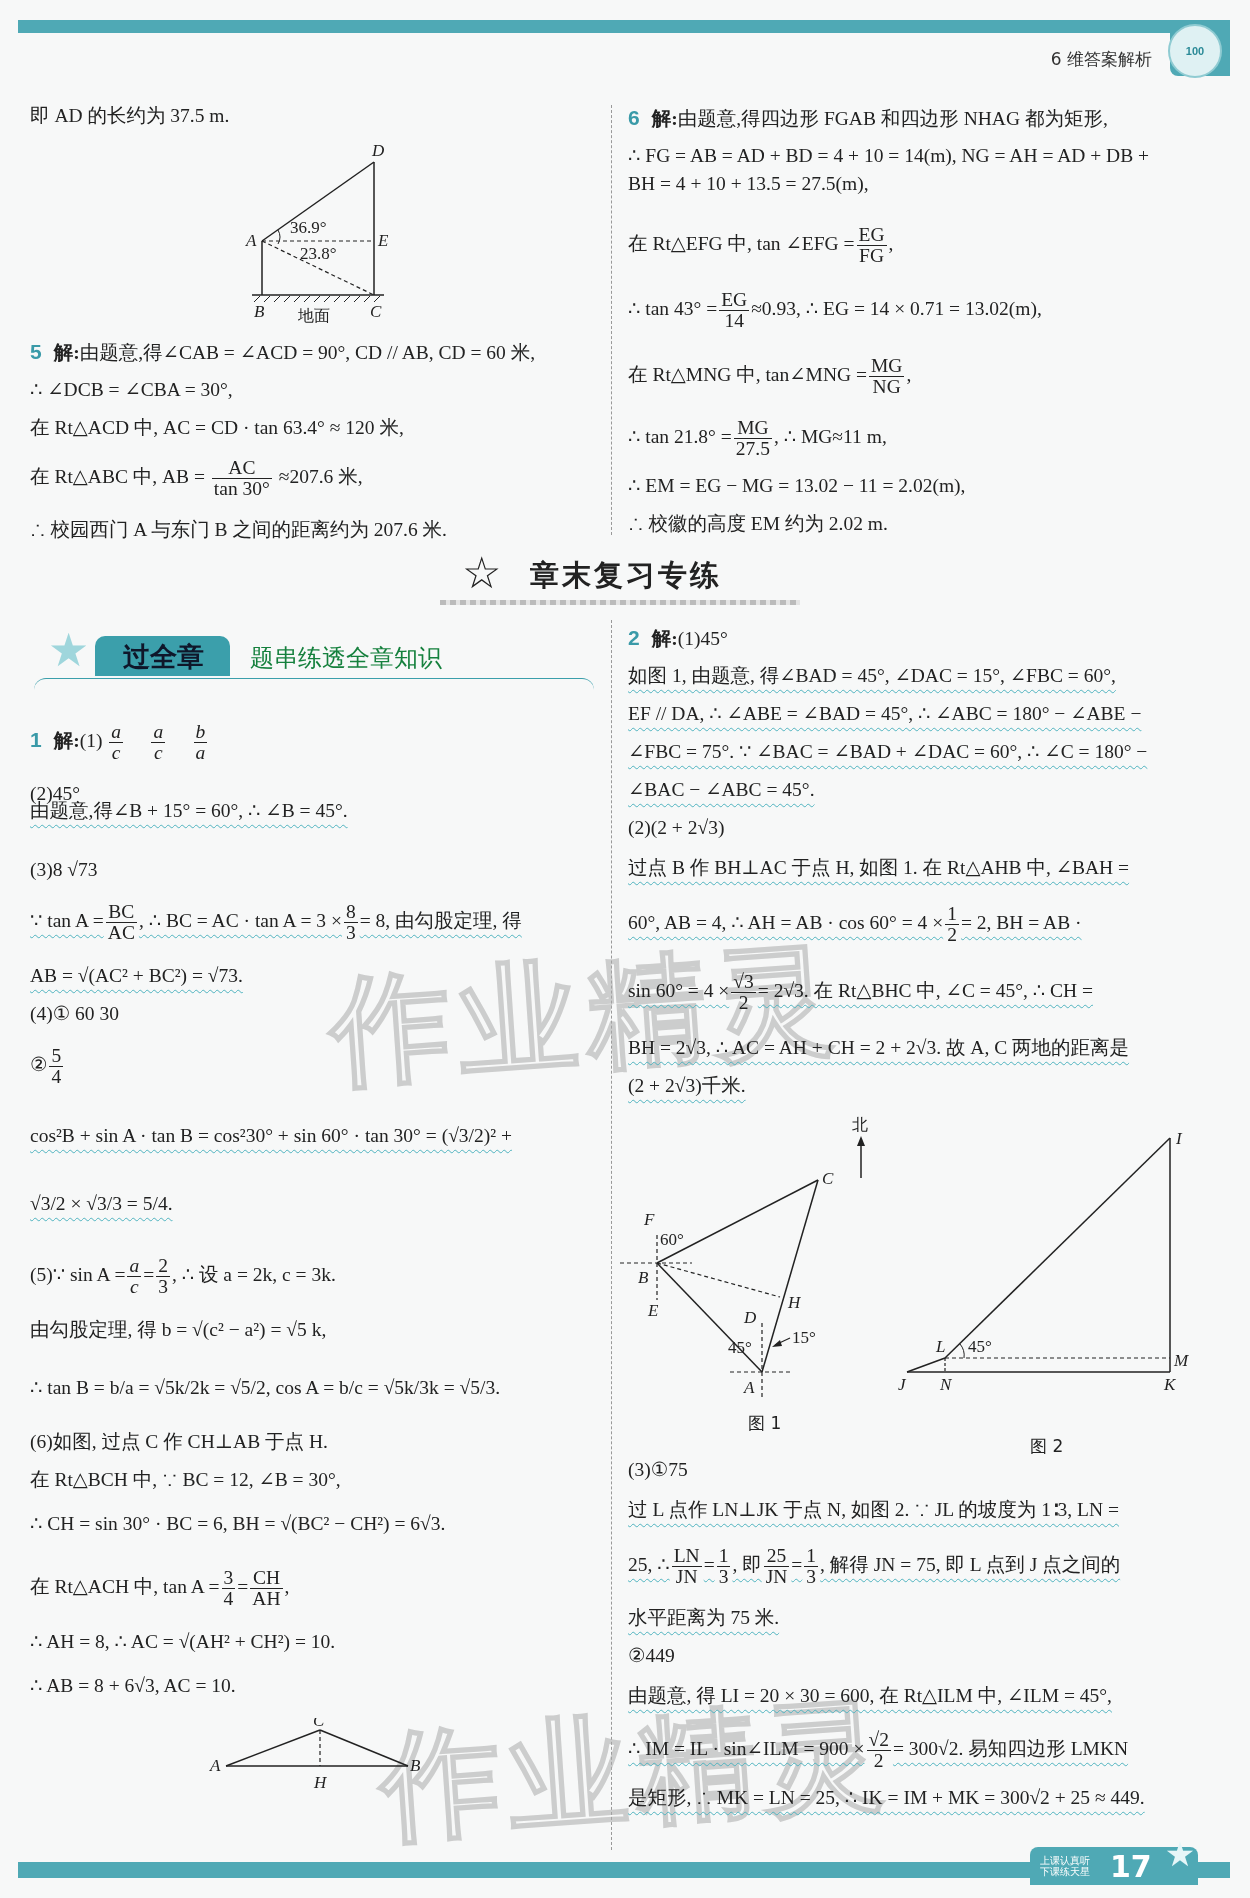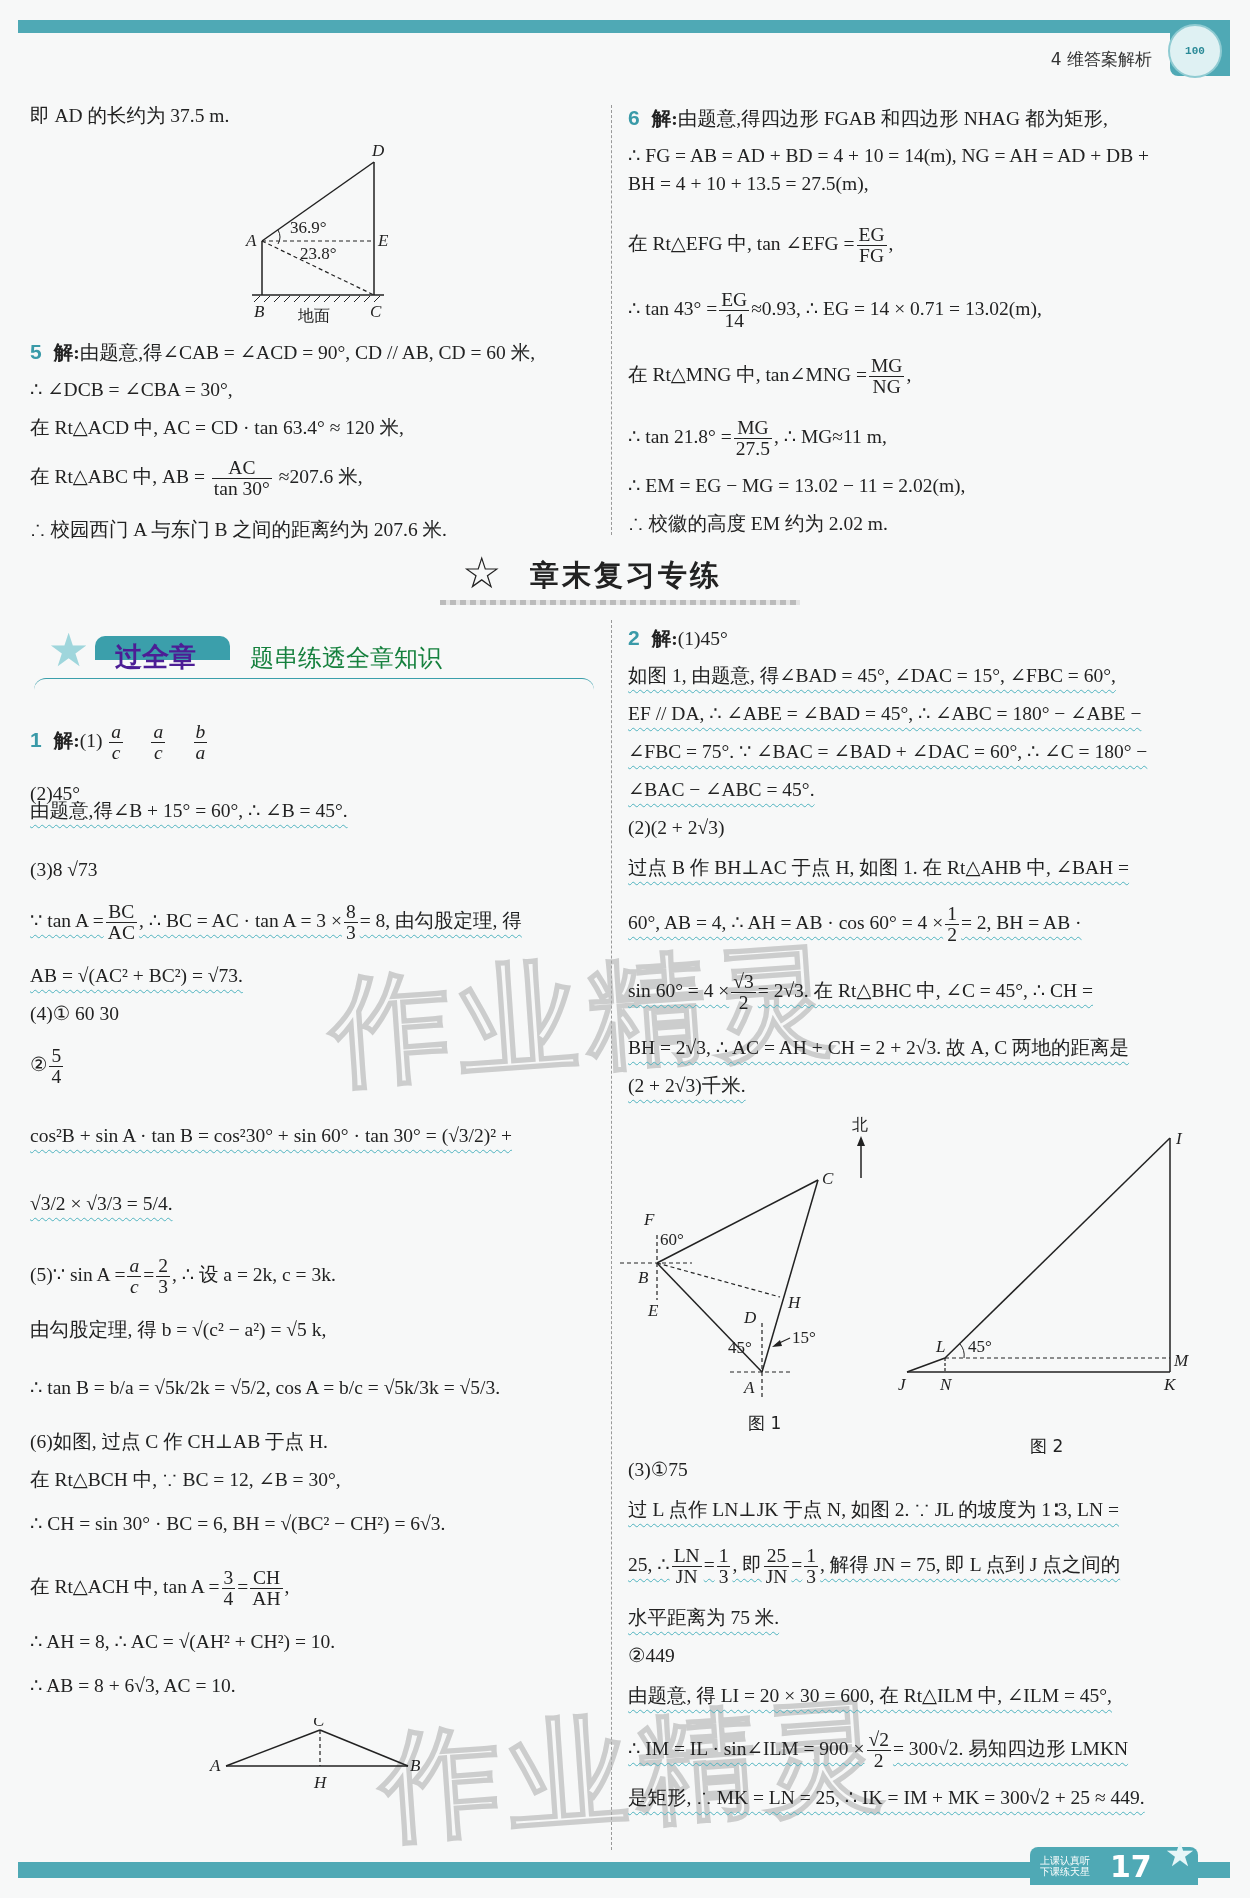--- a/index.html
+++ b/index.html
@@ -1,56 +1,56 @@
 <!DOCTYPE html>
 <html><head>
 <meta charset="utf-8">
 <style>
   html,body{margin:0;padding:0;}
   body{width:1250px;height:1898px;background:#f7f8f8;position:relative;overflow:hidden;
        font-family:"Liberation Serif","DejaVu Serif",serif;color:#222;font-size:19.5px;}
   .topbar{position:absolute;left:18px;top:20px;width:1212px;height:13px;background:#4fa9b5;}
   .topbar-right{position:absolute;right:20px;top:20px;width:60px;height:56px;background:#4fa9b5;border-radius:0 0 0 8px;}
   .mascot-top{position:absolute;right:28px;top:24px;width:50px;height:50px;border-radius:50%;background:#dff1f3;border:2px solid #8fcbd2;
-              display:flex;align-items:center;justify-content:center;font-size:11px;font-family:Liberation Mono, monospace;color:#2b8a97;font-weight:bold;}
+              display:flex;align-items:center;justify-content:center;font-size:11px;font-family:Liberation Sans, sans-serif;color:#2b8a97;font-weight:bold;}
   .header-title{position:absolute;right:98px;top:48px;font-family:"DejaVu Sans",sans-serif;font-size:17px;color:#333;}
   .bottombar{position:absolute;left:18px;top:1862px;width:1212px;height:16px;background:#4fa9b5;}
   .pagebadge{position:absolute;left:1030px;top:1847px;width:168px;height:38px;background:#4fa9b5;border-radius:8px 8px 0 0;}
   .slogan{position:absolute;left:1040px;top:1855px;font-family:"DejaVu Sans",sans-serif;font-size:10px;line-height:11px;color:#fff;}
   .pagenum{position:absolute;left:1110px;top:1849px;font-family:"DejaVu Sans",sans-serif;font-size:30px;font-weight:bold;color:#fff;}
   .mascot-bot{position:absolute;left:1160px;top:1835px;width:40px;height:40px;color:#e6f6f8;font-size:34px;line-height:40px;text-align:center;}
   .divider-v{position:absolute;left:611px;border-left:1px dashed #999;}
   .line{position:absolute;white-space:nowrap;line-height:24px;}
   .qnum{color:#3a9aa8;font-family:"Liberation Sans",sans-serif;font-weight:bold;font-size:21px;margin-right:12px;}
   .bold{font-weight:bold;}
   i{font-style:italic;}
   .wavy{text-decoration:underline wavy #4fb3bf;text-decoration-thickness:1px;text-underline-offset:7px;}
   .frac{display:inline-block;vertical-align:middle;text-align:center;margin:0 2px;line-height:20px;}
   .frac span{display:block;padding:0 2px;}
   .frac .num{border-bottom:1px solid #222;}
   .sec-title{position:absolute;left:530px;top:556px;font-family:"DejaVu Sans",sans-serif;font-weight:bold;font-size:29px;letter-spacing:3px;color:#222;}
   .sec-star{position:absolute;left:462px;top:552px;font-size:44px;line-height:44px;color:#222;}
   .sec-under{position:absolute;left:440px;top:600px;width:360px;height:5px;background:repeating-linear-gradient(90deg,#bbb 0 6px,#e4e4e4 6px 10px);}
-  .chap-tab{position:absolute;left:95px;top:636px;width:135px;height:24px;background:#3b9fab;border-radius:10px 10px 0 0;
-            color:#4c1d95;font-family:"DejaVu Sans",sans-serif;font-weight:bold;font-size:27px;line-height:42px;padding-left:20px;box-sizing:border-box;}
+  .chap-tab{position:absolute;left:95px;top:636px;width:135px;height:40px;background:#3b9fab;border-radius:10px 10px 0 0;
+            color:#0f172a;font-family:"DejaVu Sans",sans-serif;font-weight:bold;font-size:27px;line-height:42px;padding-left:28px;box-sizing:border-box;}
   .chap-star{position:absolute;left:48px;top:627px;width:48px;height:48px;color:#9fd6dc;font-size:46px;line-height:48px;}
   .chap-sub{position:absolute;left:250px;top:642px;font-family:"DejaVu Sans",sans-serif;font-size:24px;color:#15803d;}
   .chap-line{position:absolute;left:34px;top:678px;width:560px;height:16px;border-top:1.5px solid #3b9fab;border-radius:12px 12px 0 0;}
   .watermark{position:absolute;font-family:"DejaVu Sans",sans-serif;font-weight:bold;font-size:120px;color:transparent;-webkit-text-stroke:1.5px #aaa;opacity:.55;transform:rotate(-4deg);letter-spacing:8px;}
   svg text{font-family:"Liberation Serif",serif;font-style:italic;font-size:17px;fill:#222;}
   svg text.n{font-style:normal;}
   .cap{position:absolute;font-family:"DejaVu Sans",sans-serif;font-size:17px;}
 </style>
 </head>
 <body>
 
 <div class="topbar"></div>
 <div class="topbar-right"></div>
 <div class="mascot-top">100</div>
-<div class="header-title">4 维答案解析</div>
+<div class="header-title">6 维答案解析</div>
 
 <div class="divider-v" style="top:105px;height:430px;"></div>
 <div class="divider-v" style="top:620px;height:1230px;"></div>
 
 <div class="watermark" style="left:330px;top:935px;">作业精灵</div>
 <div class="watermark" style="left:380px;top:1690px;">作业精灵</div>
 
 <div class="line" style="left:30px;top:104px;">即 AD 的长约为 37.5 m.</div>
 
 <svg style="position:absolute;left:240px;top:138px;" width="160" height="190">

